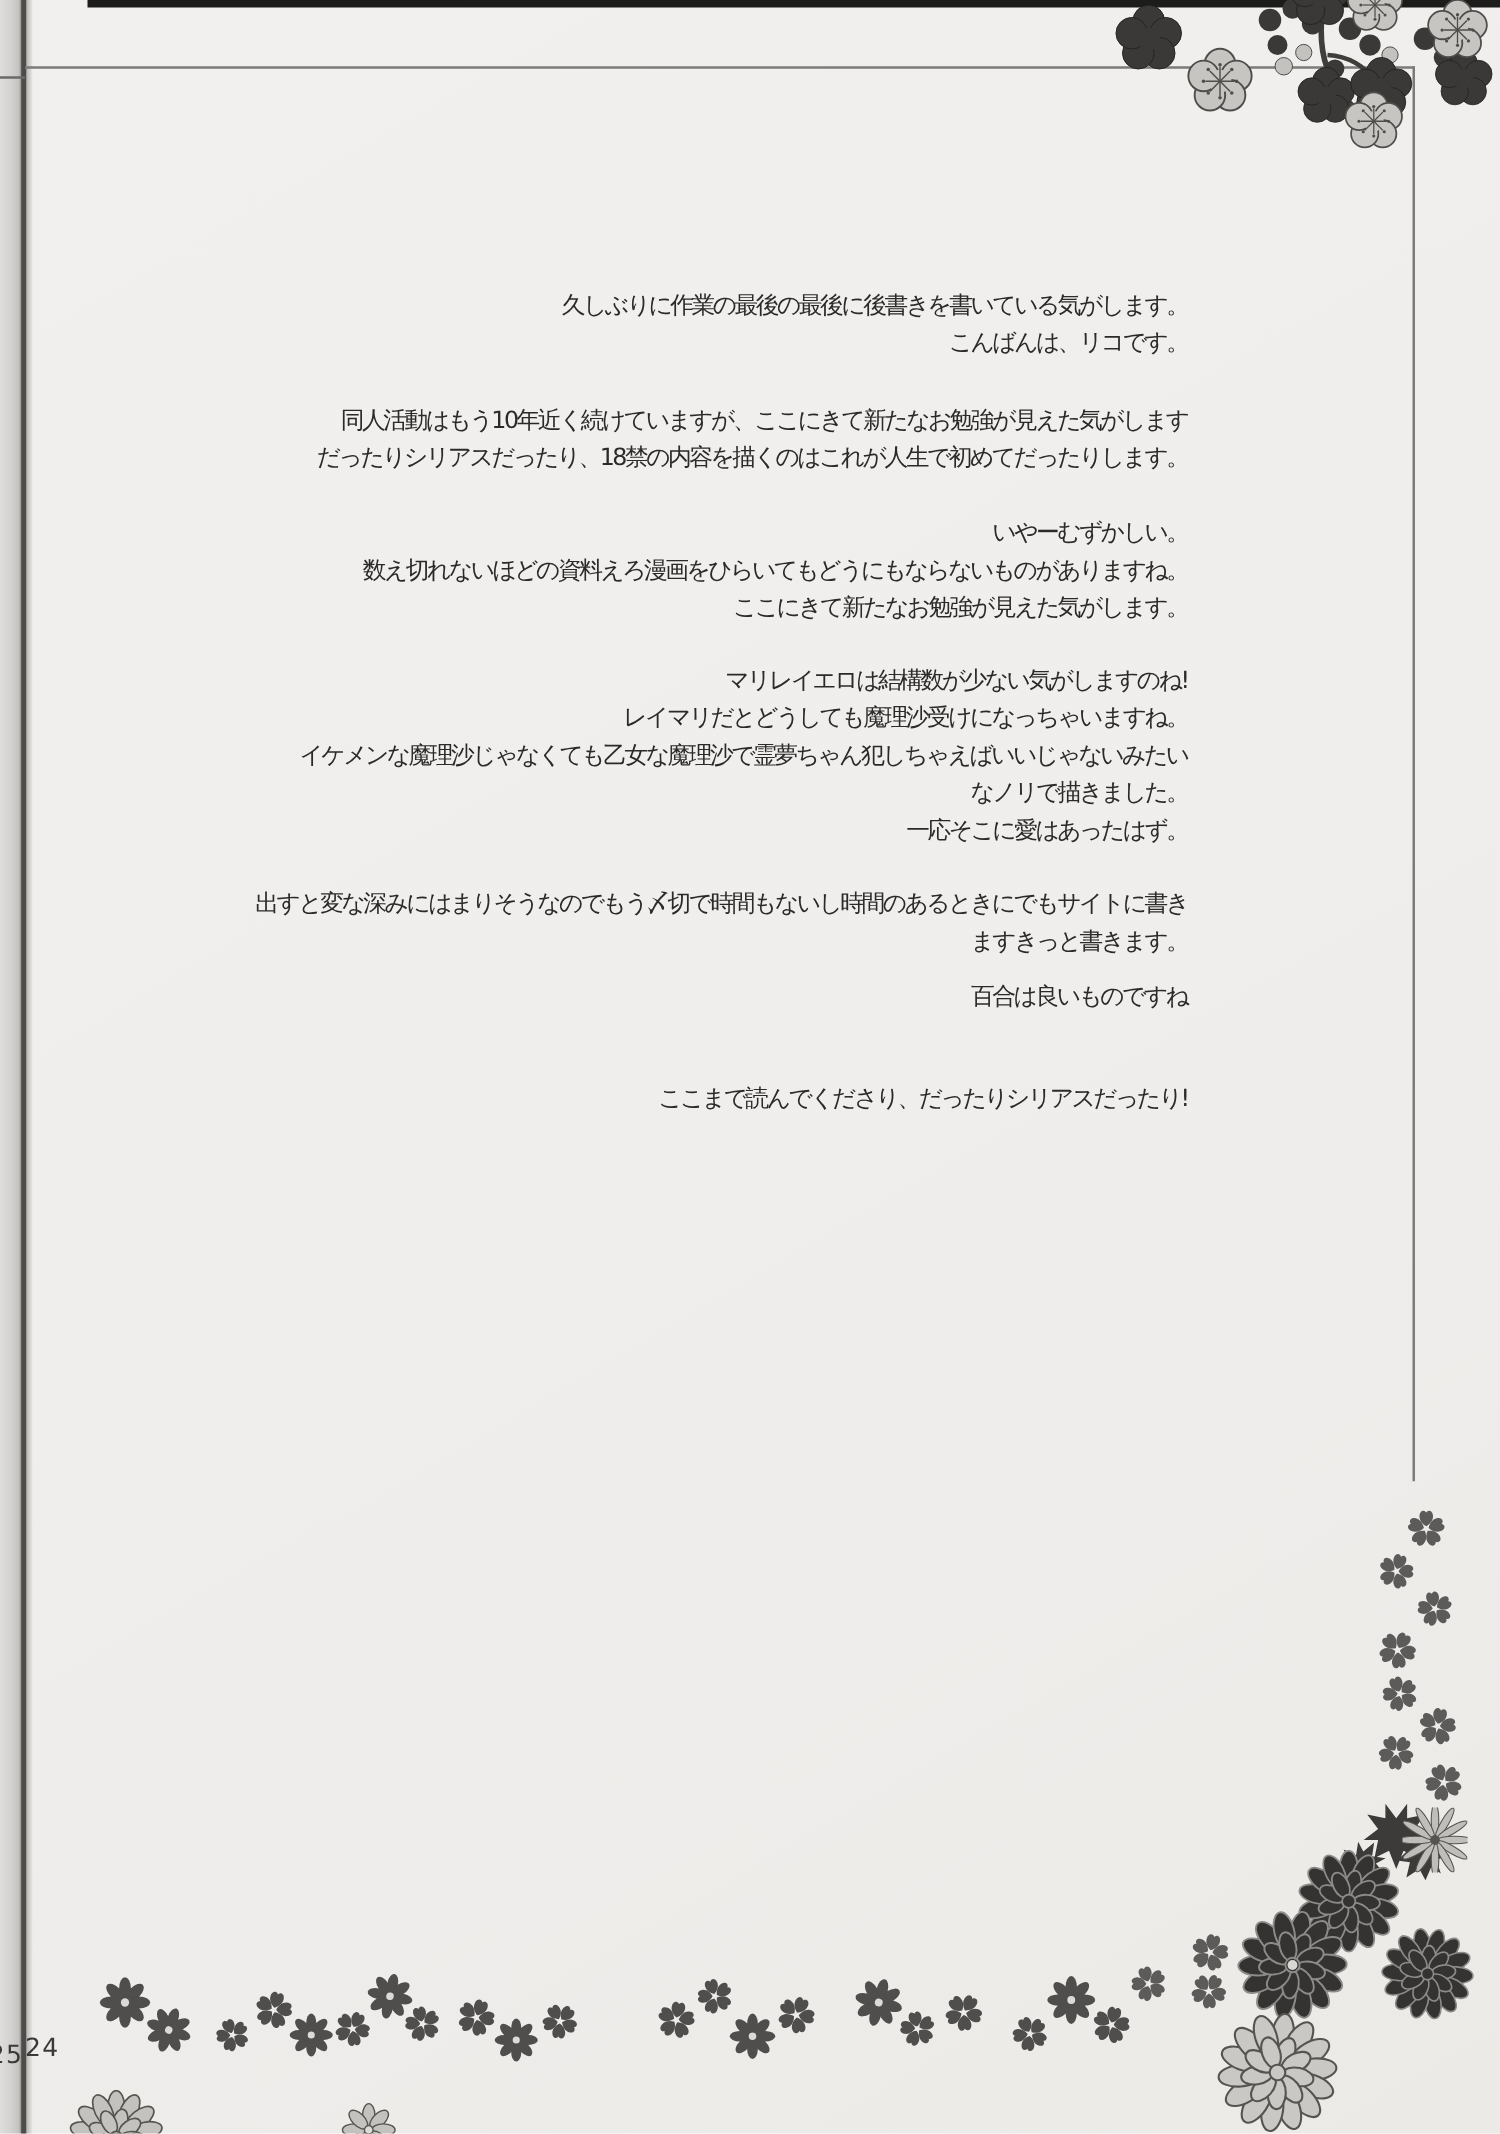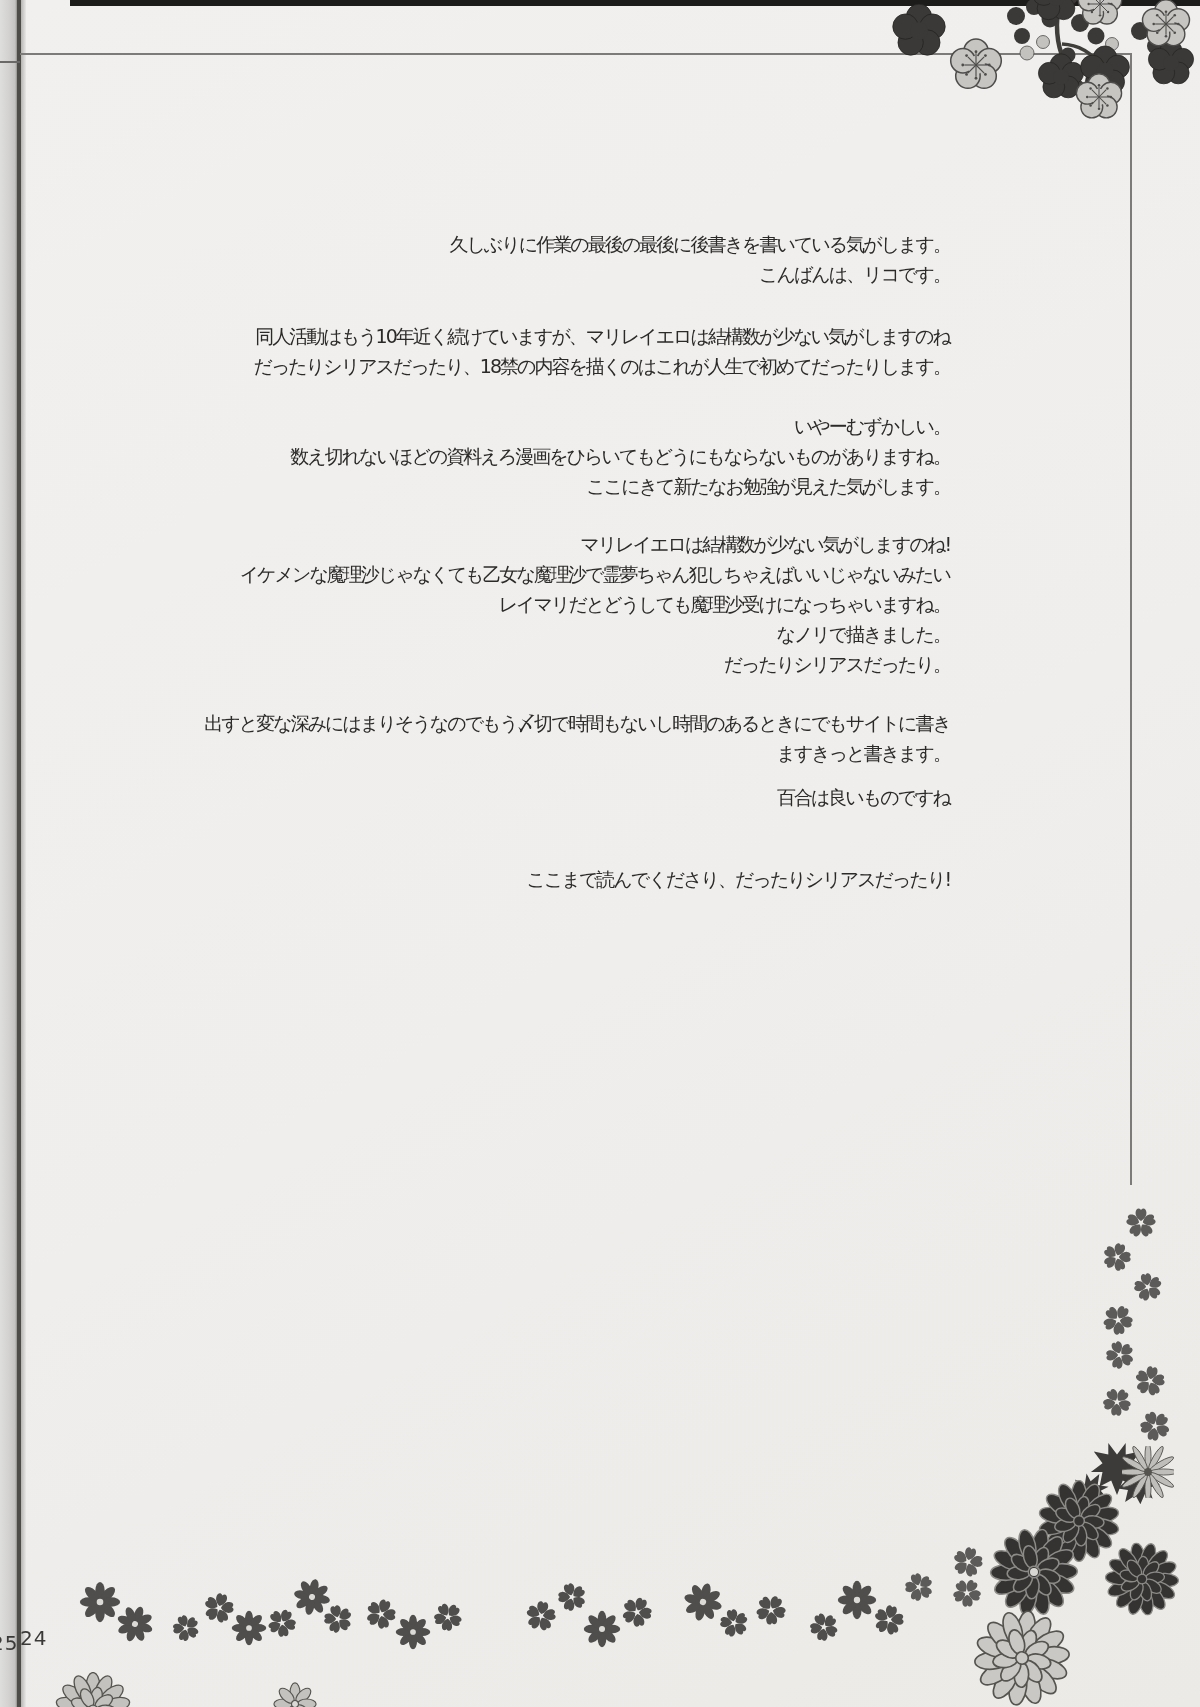--- a/index.html
+++ b/index.html
@@ -204,34 +204,34 @@
     <use href="#ume-light" x="264" y="72" width="50" height="50"></use>
     <use href="#ume-light" x="330" y="-2" width="52" height="52"></use>
   </svg>
 
   <div class="afterword">
     <p class="p1">
       <span class="line">久しぶりに作業の最後の最後に後書きを書いている気がします。</span>
       <span class="line">こんばんは、リコです。</span>
     </p>
     <p class="p2">
-      <span class="line">同人活動はもう10年近く続けていますが、マリレイエロは結構数が少ない気がしますのね</span>
+      <span class="line">同人活動はもう10年近く続けていますが、ここにきて新たなお勉強が見えた気がします</span>
       <span class="line">だったりシリアスだったり、18禁の内容を描くのはこれが人生で初めてだったりします。</span>
     </p>
     <p class="p3">
       <span class="line">いやーむずかしい。</span>
       <span class="line">数え切れないほどの資料えろ漫画をひらいてもどうにもならないものがありますね。</span>
       <span class="line">ここにきて新たなお勉強が見えた気がします。</span>
     </p>
     <p class="p4">
       <span class="line">マリレイエロは結構数が少ない気がしますのね!</span>
+      <span class="line">レイマリだとどうしても魔理沙受けになっちゃいますね。</span>
       <span class="line">イケメンな魔理沙じゃなくても乙女な魔理沙で霊夢ちゃん犯しちゃえばいいじゃないみたい</span>
-      <span class="line">レイマリだとどうしても魔理沙受けになっちゃいますね。</span>
       <span class="line">なノリで描きました。</span>
-      <span class="line">だったりシリアスだったり。</span>
+      <span class="line">一応そこに愛はあったはず。</span>
     </p>
     <p class="p5">
       <span class="line">出すと変な深みにはまりそうなのでもう〆切で時間もないし時間のあるときにでもサイトに書き</span>
       <span class="line">ますきっと書きます。</span>
     </p>
     <p class="p6">
       <span class="line">百合は良いものですね</span>
     </p>
     <p class="p7">
       <span class="line">ここまで読んでくださり、だったりシリアスだったり!</span>

